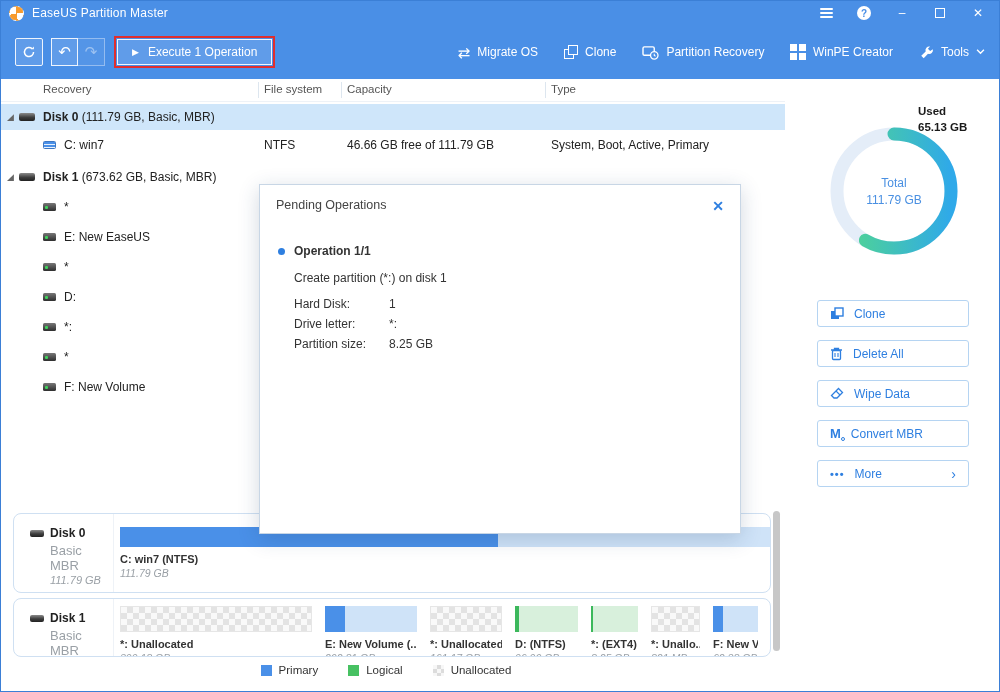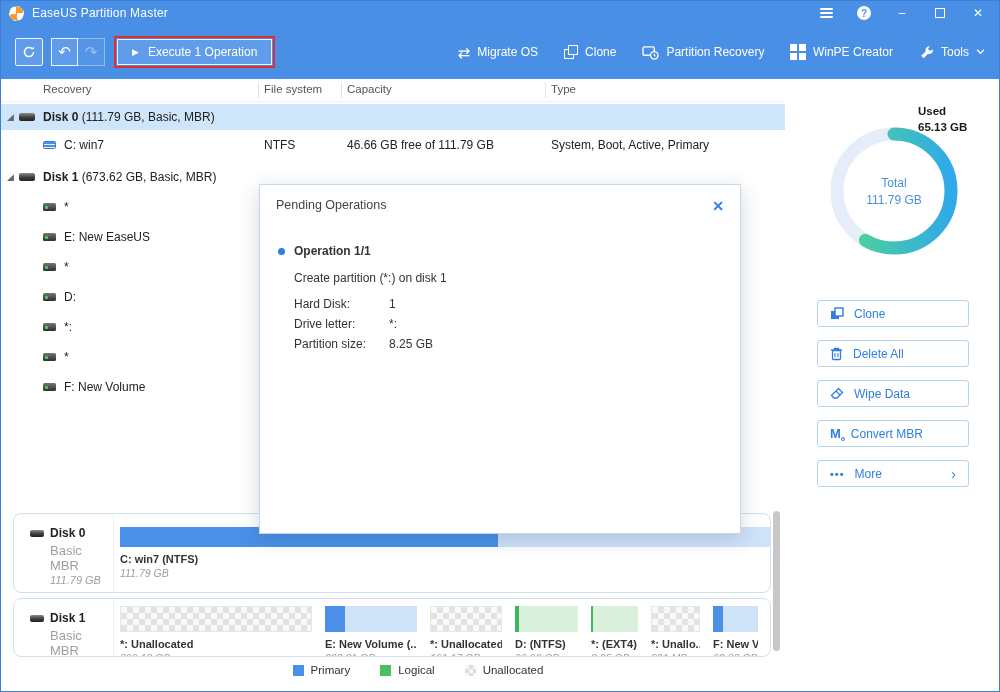--- a/index.html
+++ b/index.html
@@ -81,21 +81,21 @@
   .d1 .seg .bar { height:26px; }
   .bar.primary { background:#cfe3f8; }
   .bar.logical { background:#d8f0dc; }
   .bar .used { position:absolute; left:0; top:0; bottom:0; }
   .bar.primary .used { background:#4a90e8; }
   .bar.logical .used { background:#3cb85c; }
   .bar.unalloc { background:conic-gradient(#e3e3e3 25%, #f9f9f9 0 50%, #e3e3e3 0 75%, #f9f9f9 0); background-size:12px 12px; border:1px solid #e6e6e6; }
   .seg-name { font-size:11px; color:#333; font-weight:bold; margin-top:6px; white-space:nowrap; overflow:hidden; }
   .seg-size { font-size:10.5px; color:#9aa0a6; font-style:italic; margin-top:2px; white-space:nowrap; }
 
-  .legend { position:absolute; left:0; top:585px; width:770px; display:flex; justify-content:center; gap:30px; align-items:flex-start;margin-left:32px; }
+  .legend { position:absolute; left:0; top:585px; width:770px; display:flex; justify-content:center; gap:30px; align-items:flex-start; }
   .legend-item { display:flex; align-items:center; gap:7px; font-size:11.5px; color:#333; }
   .legend-swatch { width:11px; height:11px; }
   .legend-swatch.blue { background:#4a90e8; }
   .legend-swatch.green { background:#47c162; }
   .legend-swatch.checker { background:conic-gradient(#dcdcdc 25%, #f7f7f7 0 50%, #dcdcdc 0 75%, #f7f7f7 0); background-size:8px 8px; }
 
   
   .donut-wrap { position:relative; height:190px; }
   .donut-svg { position:absolute; left:38px; top:42px; }
   .used-label { position:absolute; left:132px; top:24px; font-size:11.5px; color:#1a1a1a; font-weight:bold; line-height:1.4; }

